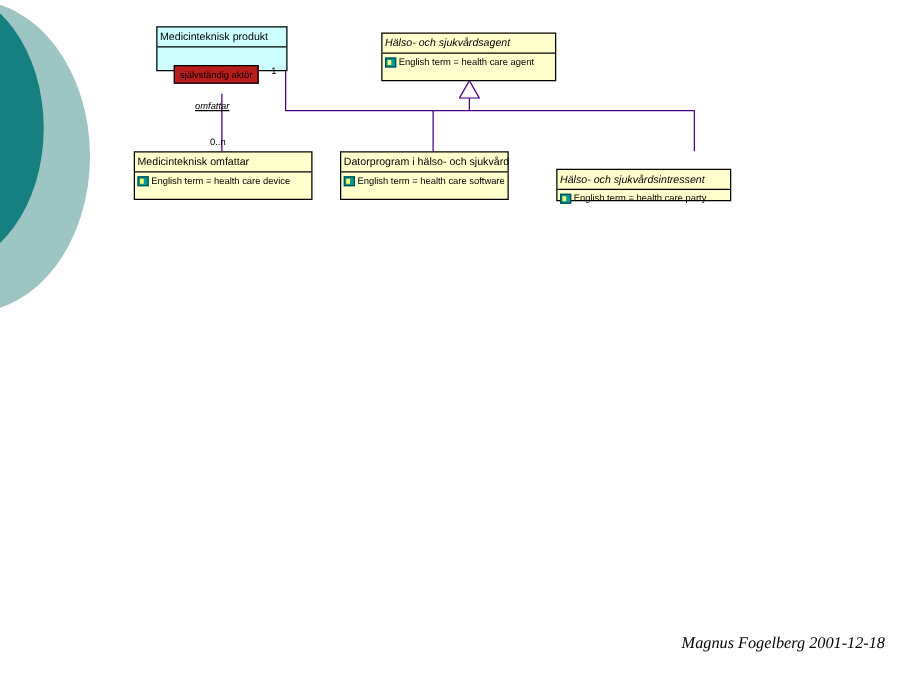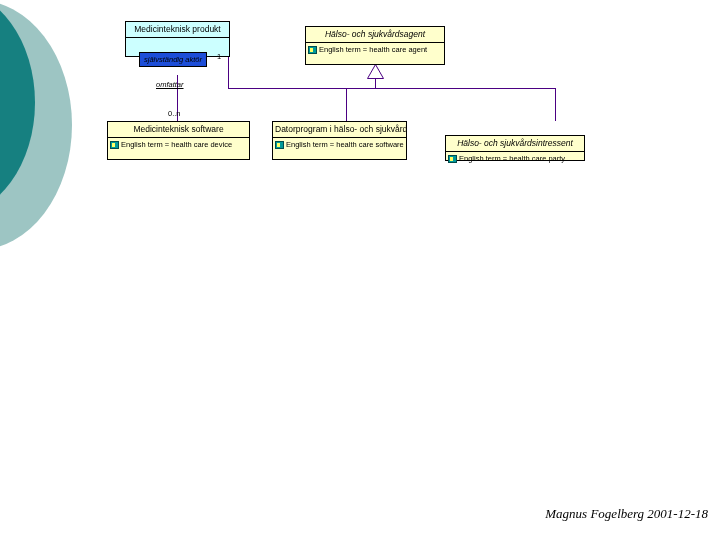--- a/index.html
+++ b/index.html
@@ -41,21 +41,20 @@
 
   
   .uml-box {
     position: absolute;
     border: 1px solid #000000;
     box-sizing: border-box;
     background: #ffffcc;
   }
   .uml-title {
     font-size: 8.5px;
-    text-align: center;
     padding: 3px 2px 3px 2px;
     color: #000000;
     line-height: 1.1;
     white-space: nowrap;
   }
   .uml-title.italic {
     font-style: italic;
   }
   .uml-sep {
     border-top: 1px solid #000000;
@@ -111,26 +110,25 @@
     position: absolute;
     font-size: 7.5px;
     color: #000000;
     white-space: nowrap;
   }
   .edge-label.italic { font-style: italic; }
 
   .role-box {
     position: absolute;
     border: 1px solid #000000;
-    background: #1d4ed8;
+    background: #b91c1c;
     font-size: 7.5px;
     padding: 2px 4px;
     white-space: nowrap;
     box-sizing: border-box;
-    font-style: italic;
   }
 
   
   .triangle {
     position: absolute;
     width: 0;
     height: 0;
   }
 
   
@@ -175,21 +173,21 @@
 
   <div class="uml-box box-yellow" style="left:305px; top:26px; width:140px; height:39px;">
     <div class="uml-title italic">Hälso- och sjukvårdsagent</div>
     <div class="uml-sep uml-row">
       <span class="tag-icon"></span>
       <span>English term = health care agent</span>
     </div>
   </div>
 
   <div class="uml-box box-yellow" style="left:107px; top:121px; width:143px; height:39px;">
-    <div class="uml-title">Medicinteknisk software</div>
+    <div class="uml-title">Medicinteknisk omfattar</div>
     <div class="uml-sep uml-row">
       <span class="tag-icon"></span>
       <span>English term = health care device</span>
     </div>
   </div>
 
   <div class="uml-box box-yellow" style="left:272px; top:121px; width:135px; height:39px;">
     <div class="uml-title">Datorprogram i hälso- och sjukvård</div>
     <div class="uml-sep uml-row">
       <span class="tag-icon"></span>

